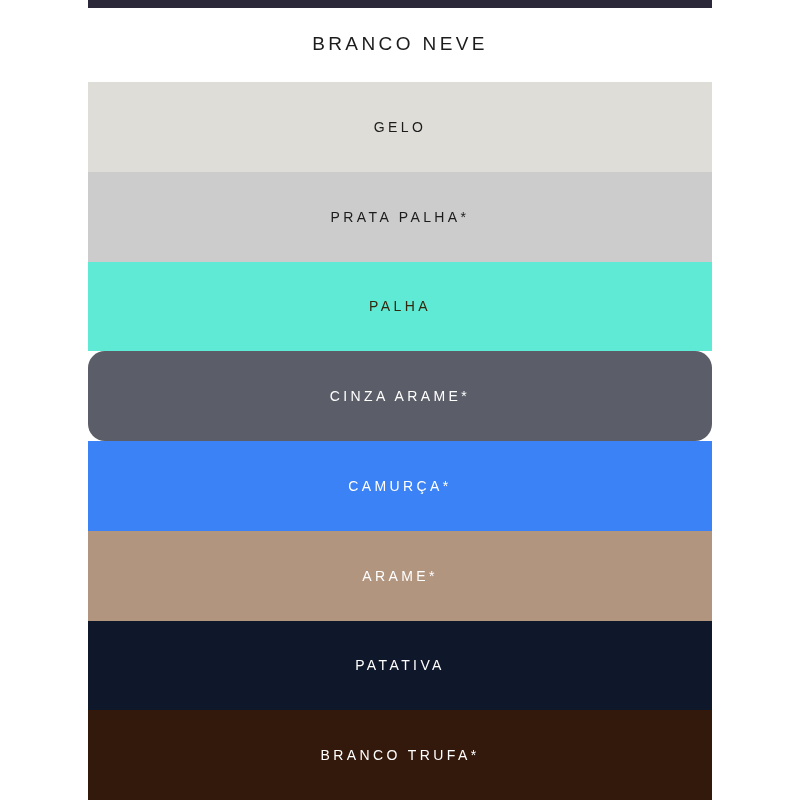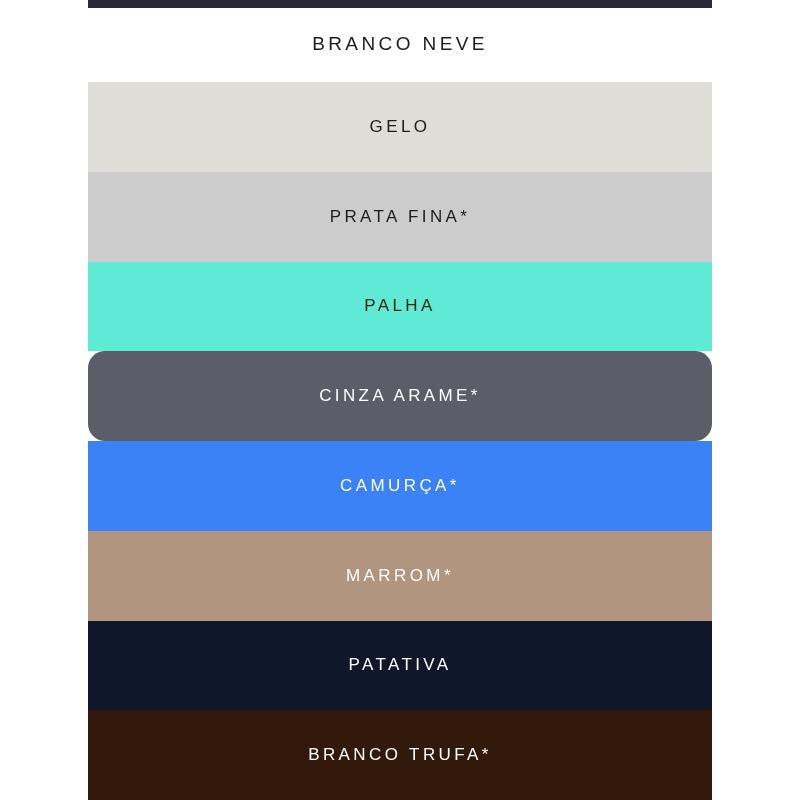--- a/index.html
+++ b/index.html
@@ -54,21 +54,21 @@
     flex-direction: column;
   }
   .swatch-row {
     flex: 1 1 0;
     display: flex;
     align-items: center;
     justify-content: center;
     min-height: 0;
   }
   .swatch-label {
-    font-size: 17px;
+    font-size: 14px;
     letter-spacing: 3.4px;
     font-weight: 400;
     white-space: nowrap;
     text-align: left;
     user-select: none;
   }
 </style>
 </head>
 <body style="background: rgb(255, 255, 255);">
 
@@ -78,37 +78,37 @@
 
   <div id="palette-title" style="color: rgb(28, 28, 28);">BRANCO NEVE</div>
 
   <div id="swatch-stack">
 
     <div class="swatch-row" style="background: rgb(222, 221, 216);">
       <span class="swatch-label" style="color: rgb(28, 28, 28);">GELO</span>
     </div>
 
     <div class="swatch-row" style="background: rgb(204, 204, 204);">
-      <span class="swatch-label" style="color: rgb(28, 28, 28);">PRATA FINA*</span>
+      <span class="swatch-label" style="color: rgb(28, 28, 28);">PRATA PALHA*</span>
     </div>
 
     <div class="swatch-row" style="background: #5eead4;">
       <span class="swatch-label" style="color: rgb(51, 40, 13);">PALHA</span>
     </div>
 
     <div class="swatch-row" style="background: rgb(91, 94, 104); border-radius: 17px;">
       <span class="swatch-label" style="color: rgb(255, 255, 255);">CINZA ARAME*</span>
     </div>
 
     <div class="swatch-row" style="background: #3b82f6;">
       <span class="swatch-label" style="color: rgb(255, 255, 255);">CAMURÇA*</span>
     </div>
 
     <div class="swatch-row" style="background: rgb(178, 149, 127);">
-      <span class="swatch-label" style="color: rgb(255, 255, 255);">MARROM*</span>
+      <span class="swatch-label" style="color: rgb(255, 255, 255);">ARAME*</span>
     </div>
 
 
     <div class="swatch-row" style="background: #0f172a;">
       <span class="swatch-label" style="color: rgb(255, 255, 255);">PATATIVA</span>
     </div>
 
     <div class="swatch-row" style="background: rgb(51, 25, 11);">
       <span class="swatch-label" style="color: rgb(255, 255, 255);">BRANCO TRUFA*</span>
     </div>

